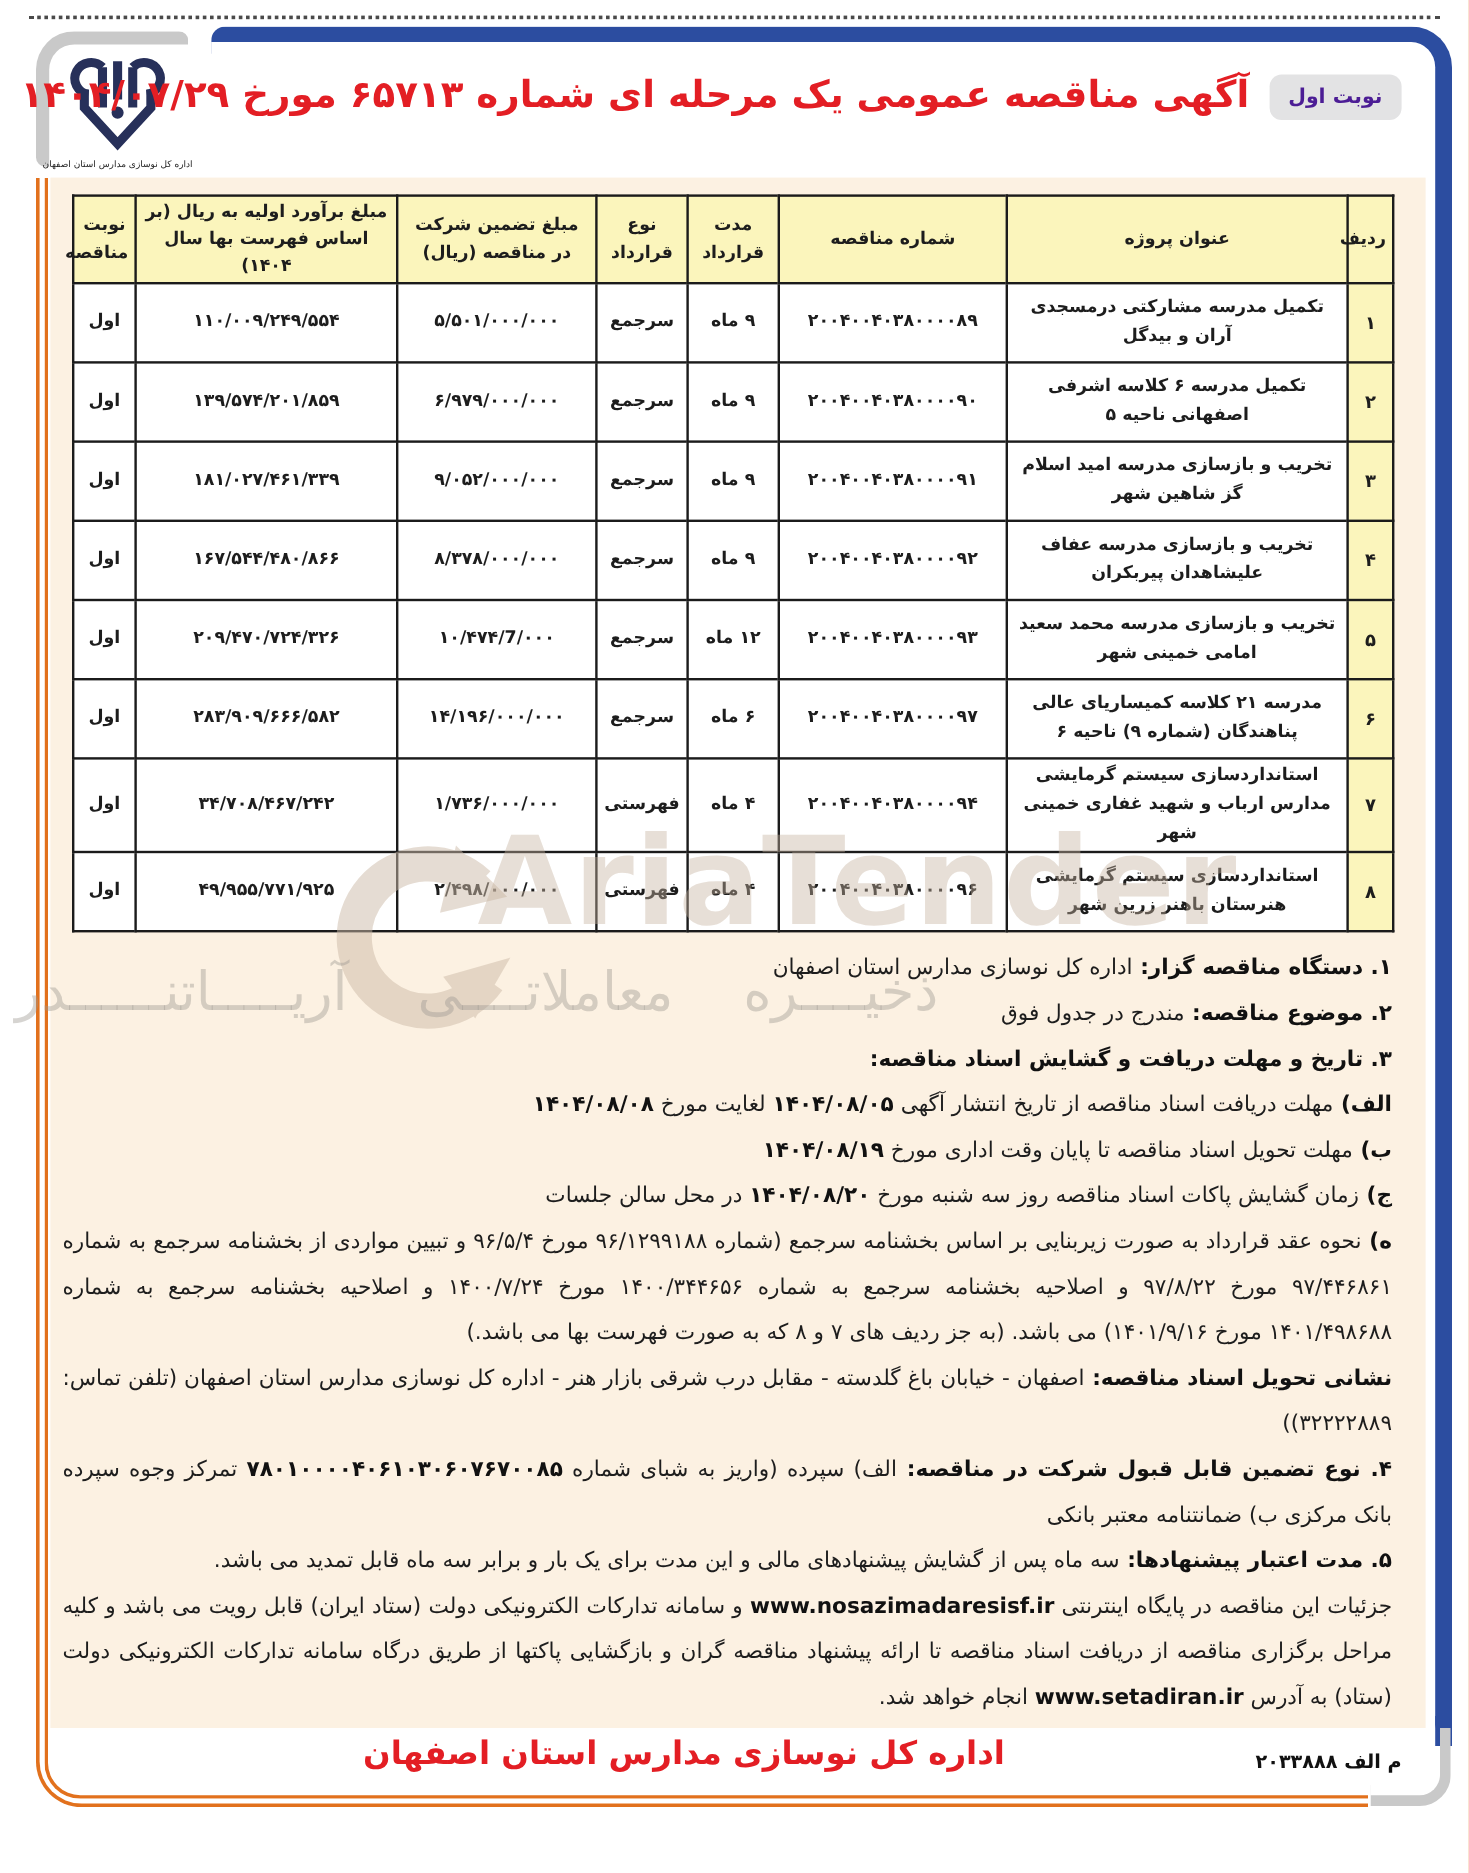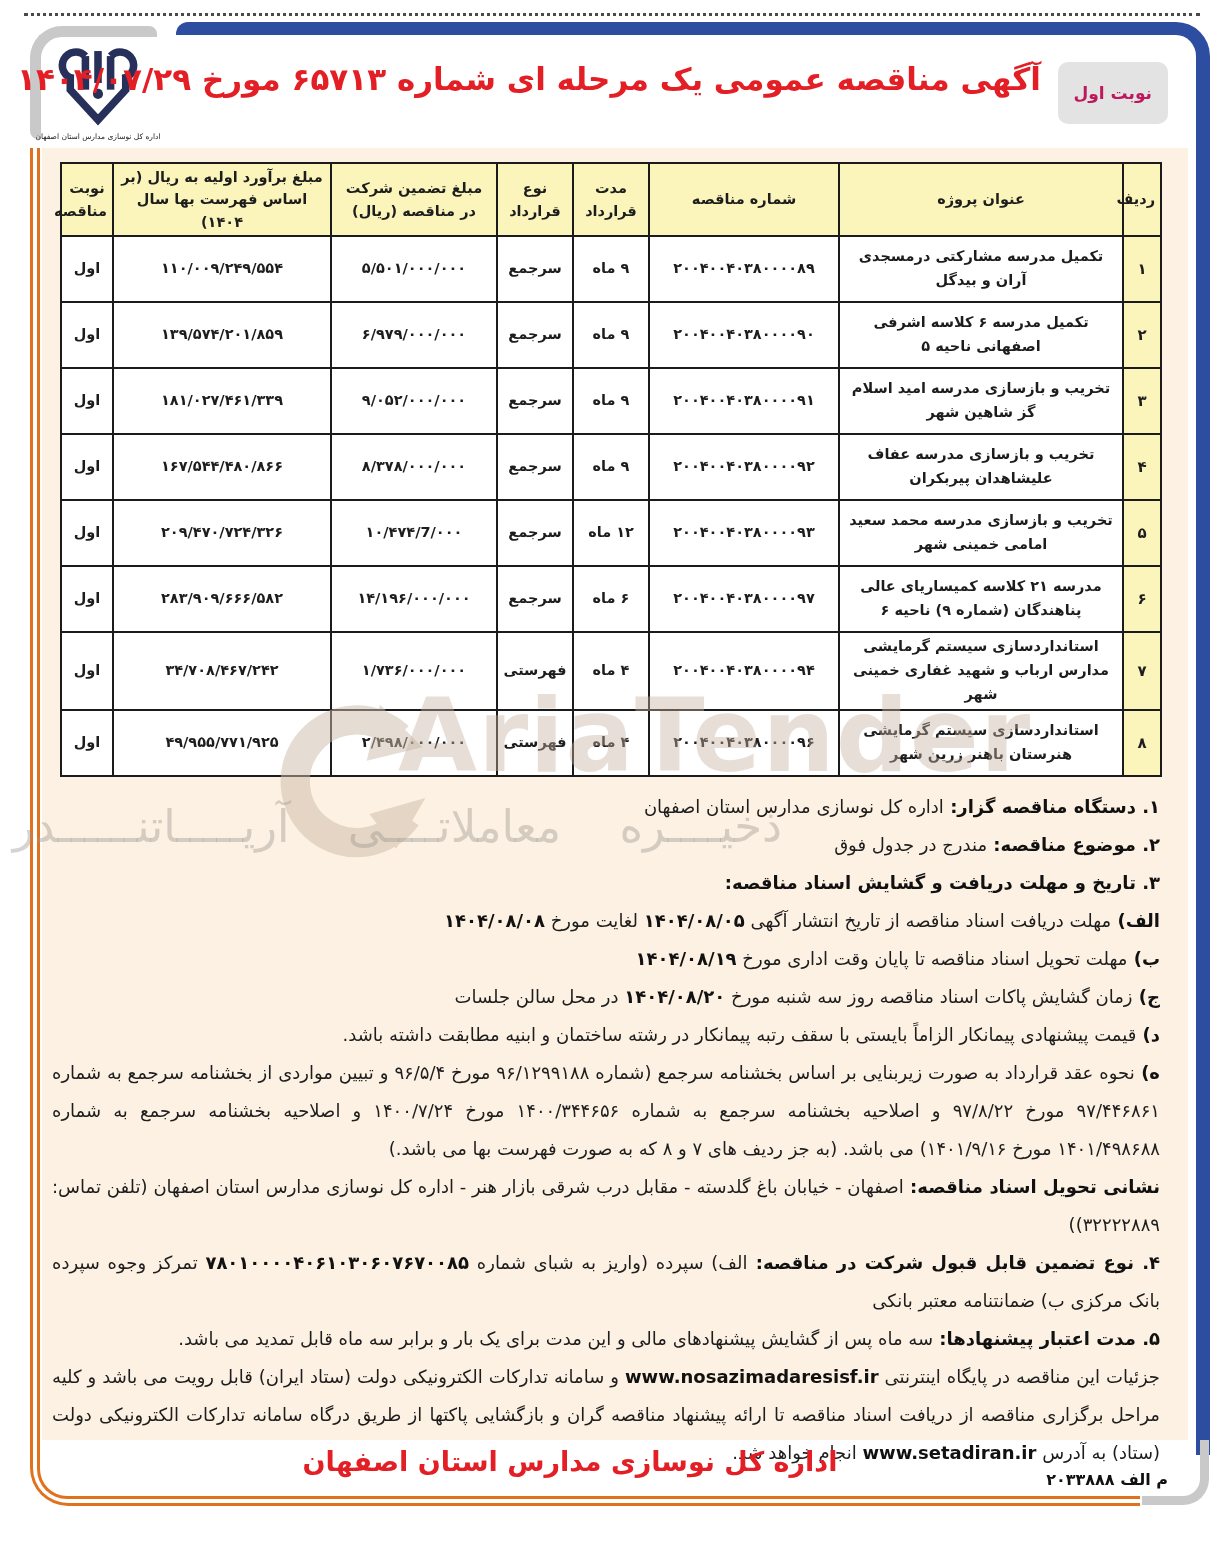--- a/index.html
+++ b/index.html
@@ -19,43 +19,43 @@
   .cream{position:absolute;left:42px;top:148px;width:1146px;height:1292px;background:#fcf1e2;}
   .orange-outer{position:absolute;left:30px;top:148px;width:1110px;height:1358px;box-sizing:border-box;
     border-left:3px solid #e2711d;border-bottom:3px solid #e2711d;border-radius:0 0 0 38px;}
   .orange-inner{position:absolute;left:37px;top:148px;width:1103px;height:1351px;box-sizing:border-box;
     border-left:3px solid #e2711d;border-bottom:3px solid #e2711d;border-radius:0 0 0 30px;}
   
   .logo{position:absolute;left:44px;top:46px;width:108px;height:84px;}
   .logo-caption{position:absolute;left:26px;top:132px;width:144px;font-size:7.5px;text-align:center;color:#222;}
   .title{position:absolute;right:183px;left:175px;top:60px;text-align:center;
     font-size:31px;font-weight:bold;color:#e31e24;line-height:1.25;white-space:nowrap;}
-  .badge{position:absolute;right:56px;top:62px;background:#e3e3e4;color:#be185d;
-    font-size:17px;font-weight:bold;padding:21px 16px;border-radius:10px;}
+  .badge{position:absolute;right:56px;top:62px;background:#e3e3e4;color:#4c1d95;
+    font-size:17px;font-weight:bold;padding:9px 16px;border-radius:10px;}
   
   table.tender{position:absolute;right:62px;top:162px;width:1100px;border-collapse:collapse;direction:rtl;table-layout:fixed;}
   table.tender th,table.tender td{border:2px solid #1b1b1b;text-align:center;vertical-align:middle;padding:2px 5px;box-sizing:border-box;}
   table.tender th{background:#fbf5bc;font-size:14.5px;font-weight:bold;height:60px;line-height:1.55;}
   table.tender td{background:#fff;font-size:14.5px;font-weight:bold;height:66px;line-height:1.65;}
   table.tender td.row-num{background:#fbf5bc;font-size:15px;}
   
   .paras{position:absolute;right:64px;left:52px;top:788px;}
   .paras p{margin:0;font-size:18px;line-height:38px;color:#1d1d1d;text-align:justify;text-align-last:right;}
   .paras b{font-weight:bold;color:#111;}
   
   .wm{pointer-events:none;}
   .wm-logo{position:absolute;left:268px;top:686px;width:160px;height:200px;color:#cdbba8;opacity:.5;}
   .wm-latin{position:absolute;left:398px;top:676px;font-size:102px;font-weight:bold;
     color:rgba(198,178,160,.42);letter-spacing:1px;direction:ltr;white-space:nowrap;}
   .wm-fa{position:absolute;left:42px;top:800px;width:740px;font-size:45px;
     color:rgba(158,152,146,.42);direction:rtl;text-align:center;word-spacing:44px;white-space:nowrap;}
   
   .footer-issuer{position:absolute;left:300px;width:540px;top:1446px;text-align:center;
     font-size:27px;font-weight:bold;color:#e31e24;}
-  .footer-serial{position:absolute;right:56px;top:1458px;font-size:16px;font-weight:bold;color:#111;margin-top:12px;}
+  .footer-serial{position:absolute;right:56px;top:1458px;font-size:16px;font-weight:bold;color:#111;}
 </style>
 </head>
 <body>
 
 <div class="dotted-top"></div>
 <div class="blue-frame"></div>
 <div class="blue-cap"></div>
 <div class="gray-corner-tl"></div>
 <div class="cream"></div>
 <div class="orange-outer"></div>
@@ -186,21 +186,20 @@
   </tbody>
 </table>
 
 <div class="paras">
   <p><b>۱. دستگاه مناقصه گزار: </b><span>اداره کل نوسازی مدارس استان اصفهان</span></p>
   <p><b>۲. موضوع مناقصه: </b><span>مندرج در جدول فوق</span></p>
   <p><b>۳. تاریخ و مهلت دریافت و گشایش اسناد مناقصه:</b></p>
   <p><b>الف) </b><span>مهلت دریافت اسناد مناقصه از تاریخ انتشار آگهی </span><b>۱۴۰۴/۰۸/۰۵</b><span> لغایت مورخ </span><b>۱۴۰۴/۰۸/۰۸</b></p>
   <p><b>ب) </b><span>مهلت تحویل اسناد مناقصه تا پایان وقت اداری مورخ </span><b>۱۴۰۴/۰۸/۱۹</b></p>
   <p><b>ج) </b><span>زمان گشایش پاکات اسناد مناقصه روز سه شنبه مورخ </span><b>۱۴۰۴/۰۸/۲۰</b><span> در محل سالن جلسات</span></p>
-  <p><b>د) </b><span>قیمت پیشنهادی پیمانکار الزاماً بایستی با سقف رتبه پیمانکار در رشته ساختمان و ابنیه مطابقت داشته باشد.</span></p>
   <p><b>ه) </b><span>نحوه عقد قرارداد به صورت زیربنایی بر اساس بخشنامه سرجمع (شماره ۹۶/۱۲۹۹۱۸۸ مورخ ۹۶/۵/۴ و تبیین مواردی از بخشنامه سرجمع به شماره ۹۷/۴۴۶۸۶۱ مورخ ۹۷/۸/۲۲ و اصلاحیه بخشنامه سرجمع به شماره ۱۴۰۰/۳۴۴۶۵۶ مورخ ۱۴۰۰/۷/۲۴ و اصلاحیه بخشنامه سرجمع به شماره ۱۴۰۱/۴۹۸۶۸۸ مورخ ۱۴۰۱/۹/۱۶) می باشد. (به جز ردیف های ۷ و ۸ که به صورت فهرست بها می باشد.)</span></p>
   <p><b>نشانی تحویل اسناد مناقصه: </b><span>اصفهان - خیابان باغ گلدسته - مقابل درب شرقی بازار هنر - اداره کل نوسازی مدارس استان اصفهان (تلفن تماس: ۳۲۲۲۲۸۸۹))</span></p>
   <p><b>۴. نوع تضمین قابل قبول شرکت در مناقصه: </b><span>الف) سپرده (واریز به شبای شماره </span><b>۷۸۰۱۰۰۰۰۴۰۶۱۰۳۰۶۰۷۶۷۰۰۸۵</b><span> تمرکز وجوه سپرده بانک مرکزی ب) ضمانتنامه معتبر بانکی</span></p>
   <p><b>۵. مدت اعتبار پیشنهادها: </b><span>سه ماه پس از گشایش پیشنهادهای مالی و این مدت برای یک بار و برابر سه ماه قابل تمدید می باشد.</span></p>
   <p><span>جزئیات این مناقصه در پایگاه اینترنتی </span><b>www.nosazimadaresisf.ir</b><span> و سامانه تدارکات الکترونیکی دولت (ستاد ایران) قابل رویت می باشد و کلیه مراحل برگزاری مناقصه از دریافت اسناد مناقصه تا ارائه پیشنهاد مناقصه گران و بازگشایی پاکتها از طریق درگاه سامانه تدارکات الکترونیکی دولت (ستاد) به آدرس </span><b>www.setadiran.ir</b><span> انجام خواهد شد.</span></p>
 </div>
 
 <div class="wm wm-logo">
   <svg viewBox="0 0 120 150" width="160" height="200" aria-hidden="true">
     <path d="M98 38 A46 46 0 1 0 104 98" fill="none" stroke="currentColor" stroke-width="22"></path>

